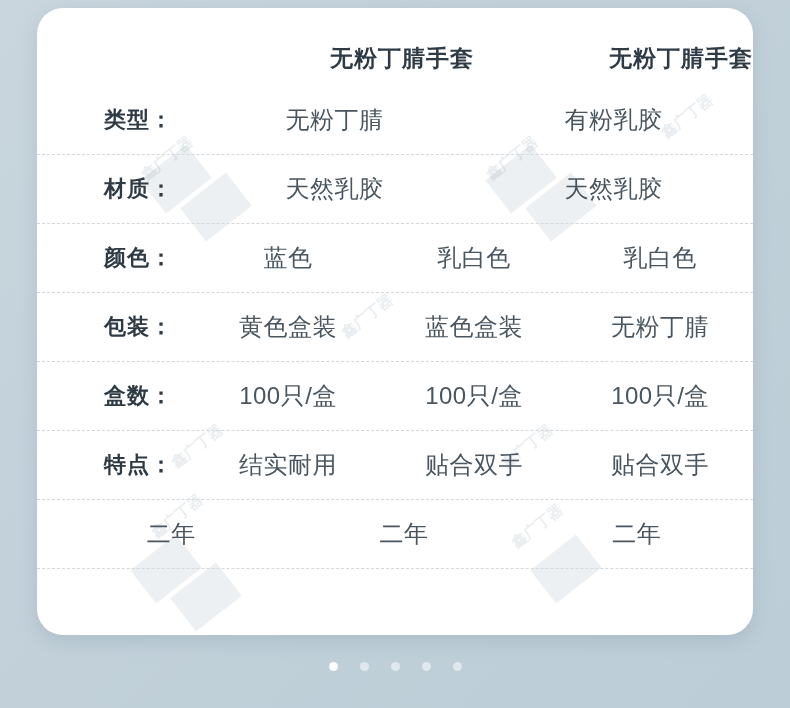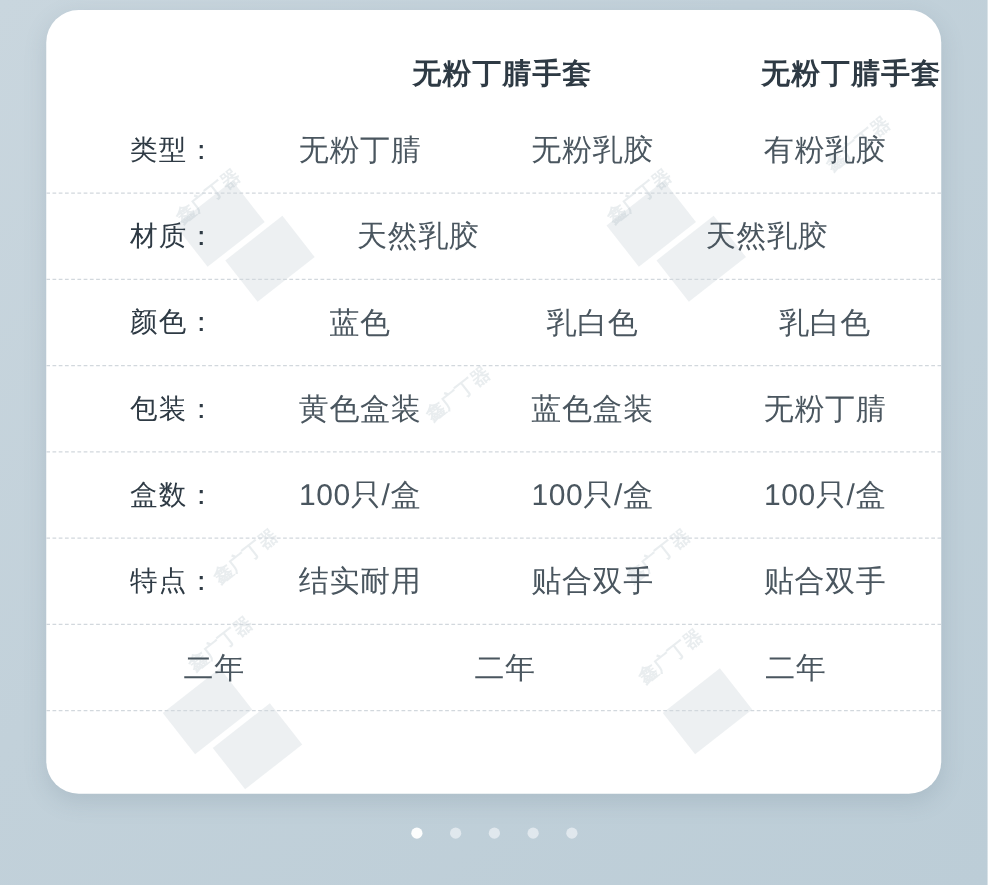--- a/index.html
+++ b/index.html
@@ -91,21 +91,21 @@
     border-bottom: 1px dashed #d2d8dd;
     position: relative;
   }
   .row.last {
     border-bottom: 1px dashed #d2d8dd;
   }
   .row-label {
     width: 140px;
     flex: 0 0 140px;
     font-size: 22px;
-    font-weight: normal;
+    font-weight: bold;
     color: #2e3a44;
     text-align: right;
     padding-right: 22px;
     box-sizing: border-box;
     letter-spacing: 1px;
   }
   .cell {
     flex: 1 1 0;
     text-align: center;
     font-size: 24px;
@@ -168,21 +168,20 @@
     <div id="table">
       <div class="header-row">
         <div class="hdr-spacer"></div>
         <div class="hdr-cell">无粉丁腈手套</div>
         <div class="hdr-cell">无粉丁腈手套</div>
       </div>
 
       <div class="row">
         <div class="row-label">类型：</div>
         <div class="cell">无粉丁腈</div>
-        <div class="cell">无粉乳胶</div>
         <div class="cell">有粉乳胶</div>
       </div>
 
       <div class="row">
         <div class="row-label">材质：</div>
         <div class="cell">天然乳胶</div>
         <div class="cell">天然乳胶</div>
       </div>
 
       <div class="row">

